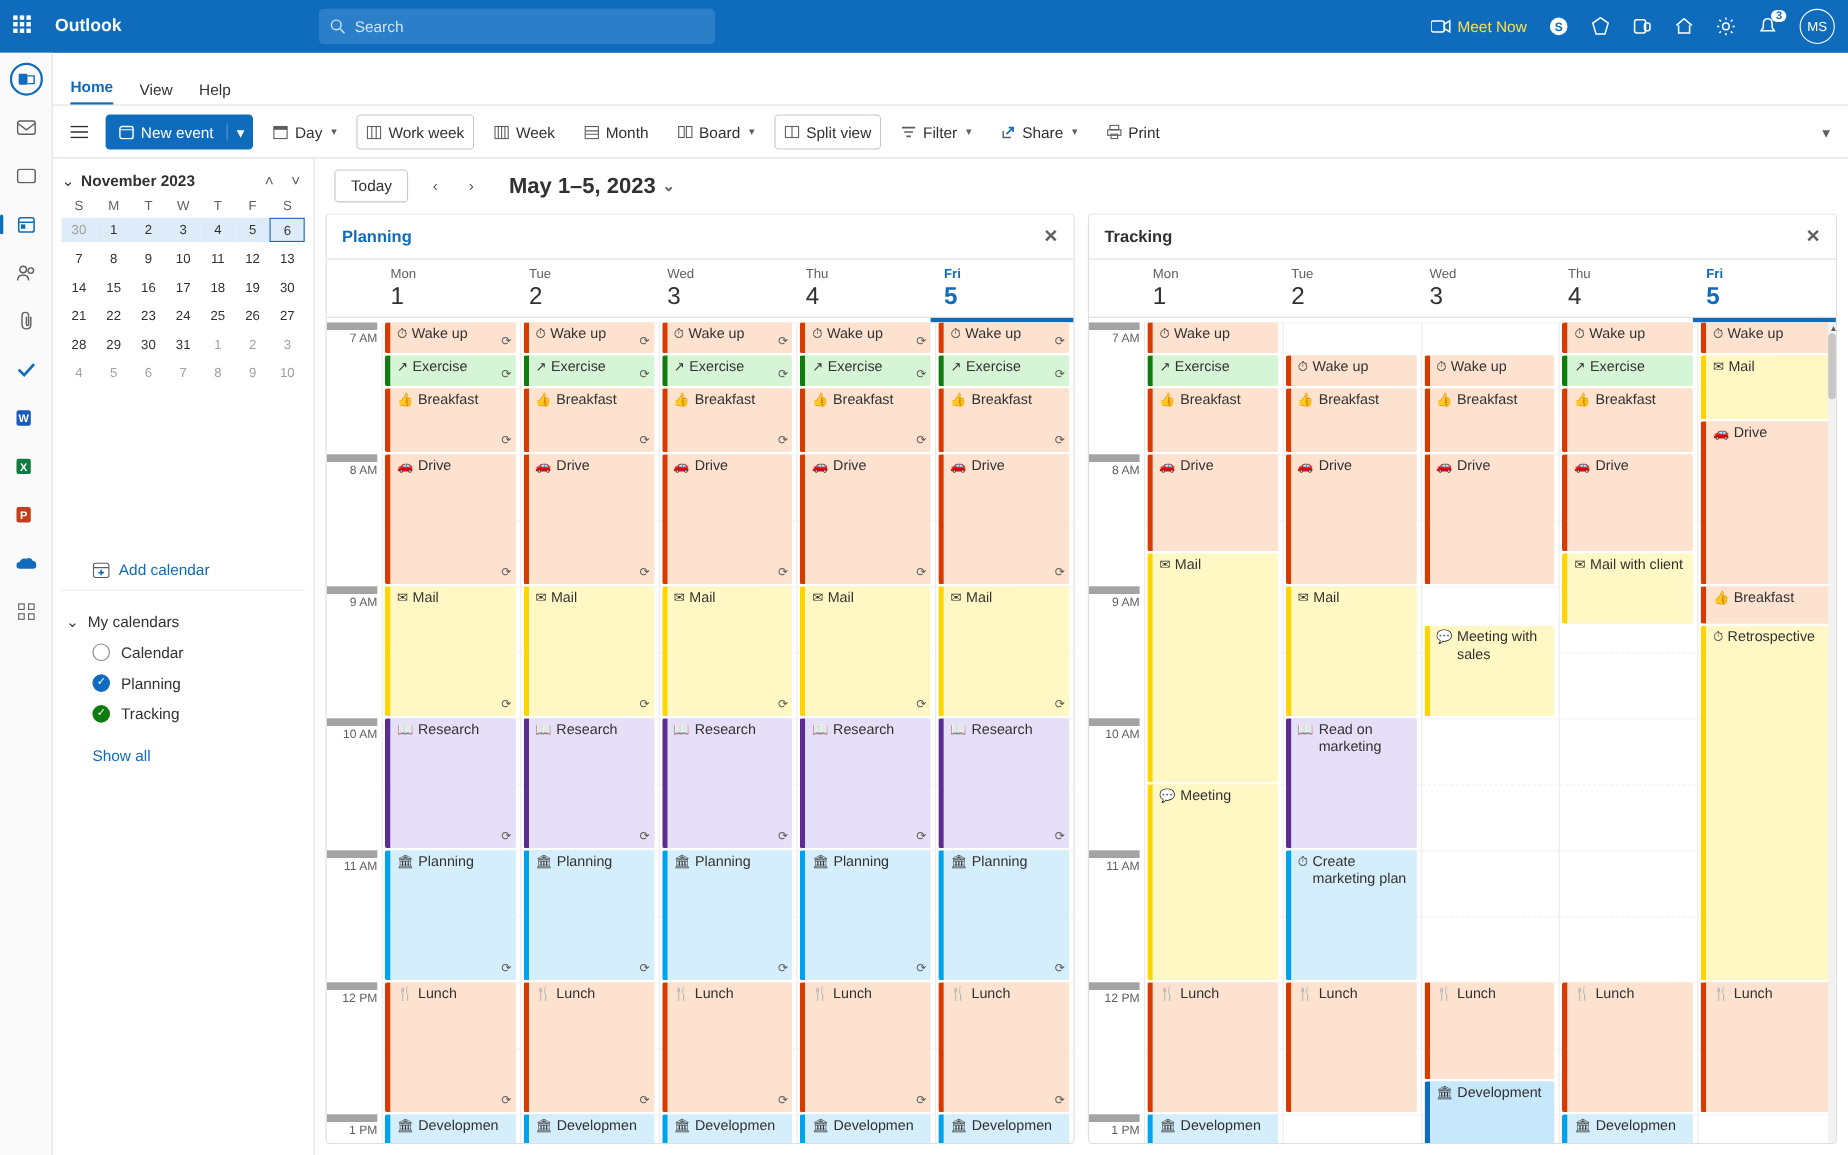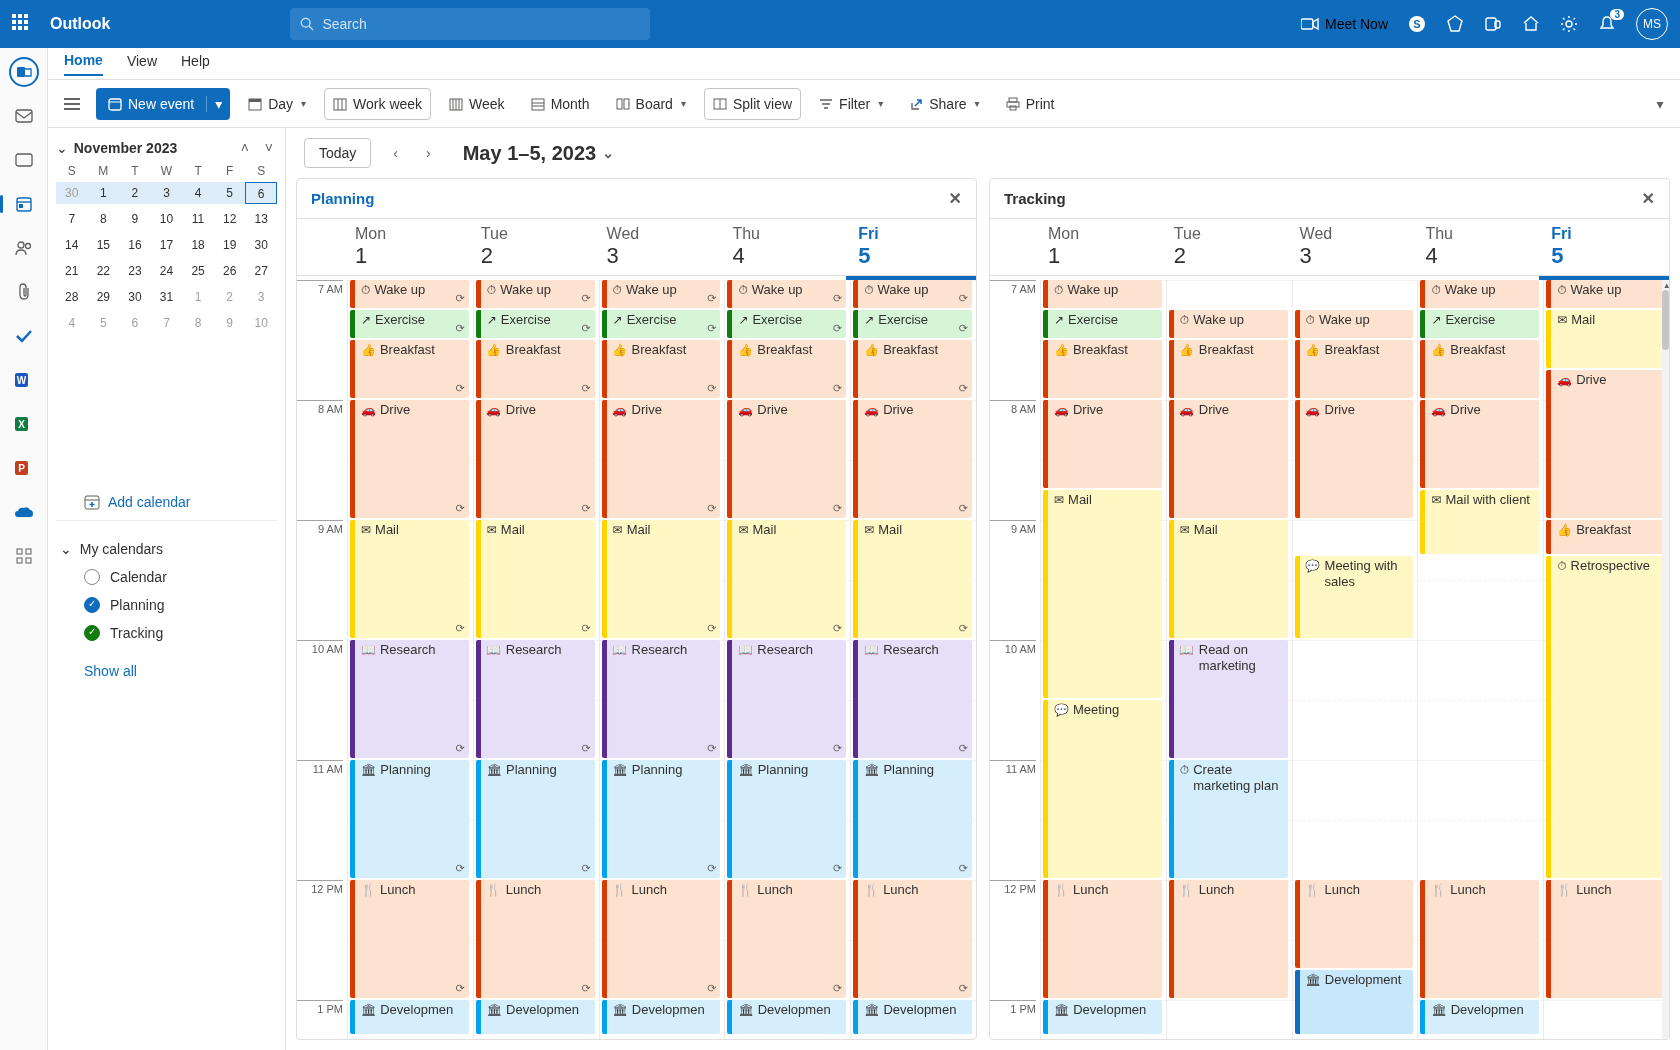--- a/index.html
+++ b/index.html
@@ -7,37 +7,37 @@
 
 
 .header-bar { height: 48px; background: #0F6CBD; display: flex; align-items: center; color: #fff; padding: 0 12px; }
 .header-bar .waffle { width: 20px; height: 20px; display: grid; grid-template-columns: repeat(3,4px); grid-template-rows: repeat(3,4px); gap: 2px; margin-right: 18px; cursor: pointer; }
 .header-bar .waffle span { background: #fff; }
 .header-bar .brand { font-size: 16px; font-weight: 600; margin-right: 180px;}
 .header-bar .search { width: 360px; height: 32px; background: #2a7fc8; border-radius: 4px; display: flex; align-items: center; padding: 0 10px; color: #cfe3f5; }
 .header-bar .search svg { margin-right: 8px; }
 .header-bar .spacer { flex: 1; }
 .header-right { display: flex; align-items: center; gap: 20px; }
-.header-right .item { display: flex; align-items: center; gap: 6px; cursor: pointer; color:#000000; font-size:14px;}
+.header-right .item { display: flex; align-items: center; gap: 6px; cursor: pointer; color:#fde047; font-size:14px;}
 .header-icon { width: 18px; height: 18px; display:inline-flex; align-items:center; justify-content:center; }
 .badge-wrap { position: relative; }
 .badge { position: absolute; top: -6px; right: -8px; background: #fff; color: #0F6CBD; font-size: 10px; border-radius: 8px; padding: 0 4px; font-weight: 600;}
 .avatar { width: 32px; height: 32px; border-radius: 50%; border: 1px solid #fff; display:flex; align-items:center; justify-content:center; font-size:12px; }
 
 
 .app { display: flex; height: calc(1050px - 48px); }
 .rail { width: 48px; background: #fafafa; border-right: 1px solid #e1dfdd; display:flex; flex-direction:column; align-items:center; padding-top:6px; gap:8px; }
 .rail .rail-item { width:36px; height:36px; display:flex; align-items:center; justify-content:center; border-radius:4px; cursor:pointer; position:relative;}
 .rail .rail-item.active::before { content:""; position:absolute; left:-6px; width:3px; height:18px; background:#0F6CBD; border-radius:2px;}
 .rail .circle-logo { width:30px; height:30px; border-radius:50%; border:2px solid #0F6CBD; display:flex; align-items:center; justify-content:center; }
 
 .main { flex:1; display:flex; flex-direction:column; }
 
 
-.tabs-row { height: 32px; display:flex; align-items:center; gap:24px; padding-left:16px; border-bottom:1px solid #e1dfdd;}
+.tabs-row { height: 48px; display:flex; align-items:flex-end; gap:24px; padding-left:16px; border-bottom:1px solid #e1dfdd;}
 .tabs-row .tab { font-size:14px; cursor:pointer; padding-bottom:6px; }
 .tabs-row .tab.active { color:#0F6CBD; border-bottom:2px solid #0F6CBD; font-weight:600;}
 
 
 .toolbar { height: 48px; display:flex; align-items:center; gap:10px; padding: 0 10px; border-bottom:1px solid #e1dfdd;}
 .toolbar .ham { width:28px; height:28px; display:flex; align-items:center; justify-content:center; cursor:pointer;}
 .btn-primary { background:#0F6CBD; color:#fff; height:32px; display:flex; align-items:center; border-radius:4px; }
 .btn-primary .main-part { padding: 0 12px; display:flex; align-items:center; gap:6px; cursor:pointer;}
 .btn-primary .drop-part { border-left:1px solid rgba(255,255,255,0.3); width:24px; display:flex; align-items:center; justify-content:center; cursor:pointer;}
 .tool-item { height:32px; display:flex; align-items:center; gap:6px; padding:0 8px; cursor:pointer; border-radius:4px; font-size:14px;}
@@ -81,27 +81,27 @@
 .split-views { flex:1; display:flex; gap:12px; padding: 0 10px 10px; overflow:hidden;}
 .view-col { flex:1; border:1px solid #e1dfdd; border-radius:4px; display:flex; flex-direction:column; overflow:hidden; }
 .view-title-row { display:flex; align-items:center; padding:10px 14px; font-weight:600; font-size:15px;}
 .view-title-row.blue { color:#0F6CBD;}
 .view-title-row .x { margin-left:auto; cursor:pointer; color:#605e5c; font-size:16px;}
 .bluebar { height:4px; width:130px; background:#0F6CBD; align-self:flex-end; margin-right:0;}
 
 .day-headers { display:flex; border-top:1px solid #e1dfdd; border-bottom:1px solid #e1dfdd;}
 .time-gutter-h { width:50px; }
 .day-h { flex:1; padding:6px 8px;}
-.day-h .dow { font-size:16px; color:#605e5c;}
+.day-h .dow { font-size:12px; color:#605e5c;}
 .day-h .num { font-size:22px; font-weight:400;}
 .day-h.today .dow,.day-h.today .num { color:#0F6CBD; font-weight:600;}
 
 .grid-body { flex:1; display:flex; overflow:hidden; position:relative;}
 .time-gutter { width:50px; font-size:11px; color:#605e5c; text-align:right; padding-right:4px;}
-.time-gutter .slot { height:120px; border-top:1px solid #a3a3a3; padding-top:2px;}
+.time-gutter .slot { height:120px; border-top:7px solid #a3a3a3; padding-top:2px;}
 .days-grid { flex:1; display:flex; position:relative;}
 .day-col { flex:1; border-left:1px solid #edebe9; position:relative;}
 .hour-line { position:absolute; left:0; right:0; border-top:1px solid #f3f2f1; }
 .half-line { position:absolute; left:0; right:0; border-top:1px dashed #f3f2f1; }
 
 .event { position:absolute; left:2px; right:4px; border-radius:2px; padding:2px 4px 2px 6px; font-size:13px; overflow:hidden; border-left:5px solid; display:flex; align-items:flex-start; gap:4px; line-height:16px;}
 .event .icon { font-size:12px; flex-shrink:0;}
 .event .txt { flex:1; }
 .event .recur { font-size:11px; color:#605e5c; align-self:flex-end;}
 

